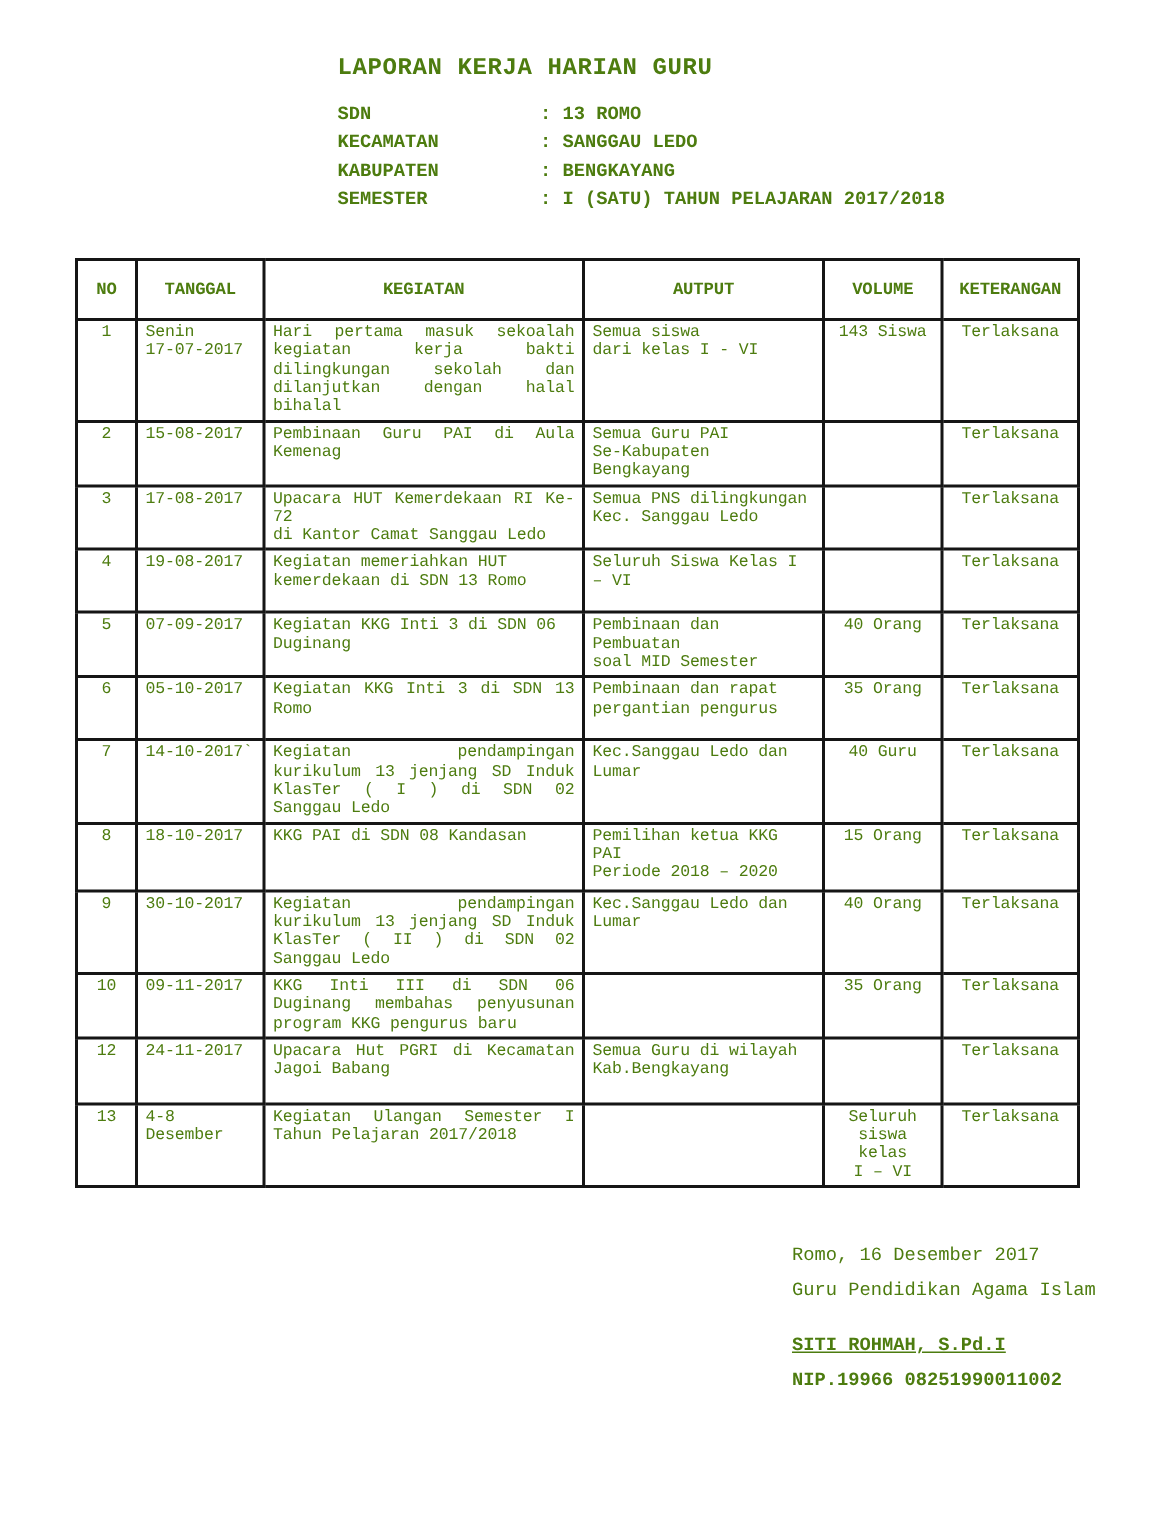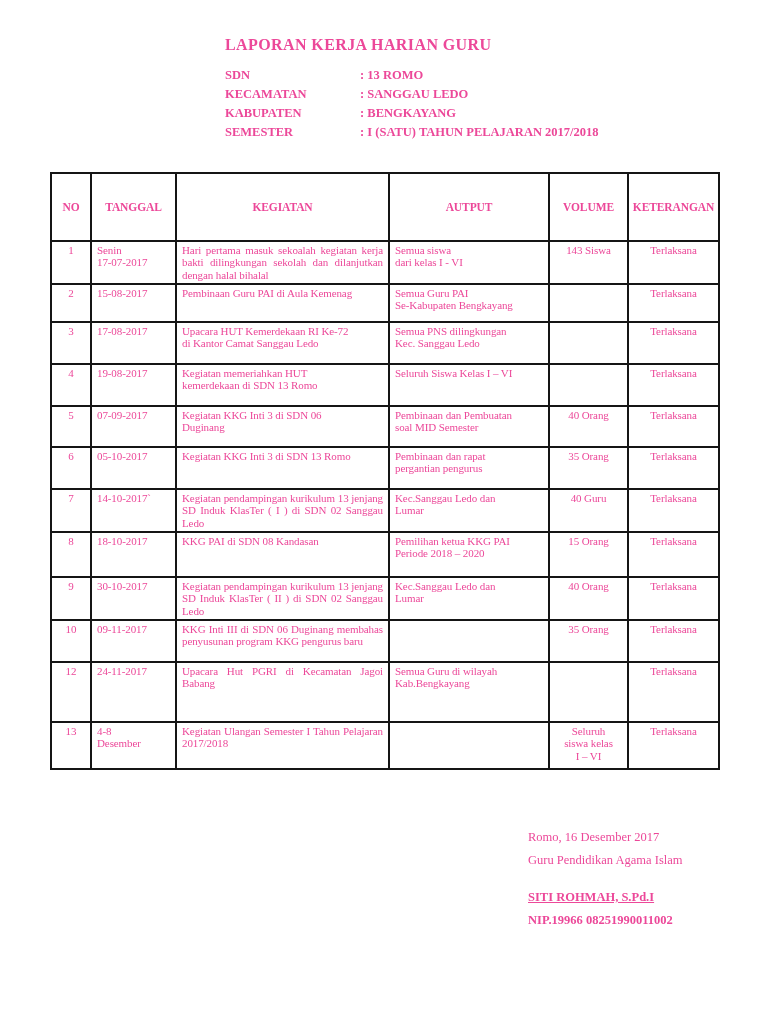--- a/index.html
+++ b/index.html
@@ -5,22 +5,22 @@
   html, body {
     margin: 0;
     padding: 0;
     background: #ffffff;
   }
   .page {
     position: relative;
     width: 768px;
     height: 1024px;
     background: #ffffff;
-    font-family: Liberation Serif, serif;
-    color: #ec4899;
+    font-family: Liberation Mono, monospace;
+    color: #4d7c0f;
     overflow: hidden;
   }
   .doc-title {
     position: absolute;
     left: 225px;
     top: 36px;
     font-size: 16px;
     font-weight: bold;
     letter-spacing: 0.4px;
     white-space: nowrap;
@@ -53,21 +53,21 @@
   table.report th, table.report td {
     border: 2px solid #151515;
     overflow: hidden;
   }
   table.report th {
     height: 38px;
     font-size: 11.5px;
     font-weight: bold;
     text-align: center;
     vertical-align: middle;
-    padding: 14px 2px;
+    padding: 0 2px;
   }
   table.report td {
     vertical-align: top;
     padding: 2px 5px;
     line-height: 1.12;
     white-space: pre-line;
   }
   td.col-no { text-align: center; }
   td.col-tanggal { text-align: left; }
   td.col-kegiatan { text-align: justify; }
@@ -231,21 +231,21 @@
           <td class="col-keterangan">Terlaksana</td>
         </tr>
         <tr style="height: 42px; border-radius: 20px;">
           <td class="col-no">10</td>
           <td class="col-tanggal">09-11-2017</td>
           <td class="col-kegiatan">KKG Inti III di SDN 06 Duginang membahas penyusunan program KKG pengurus baru</td>
           <td class="col-autput"></td>
           <td class="col-volume">35 Orang</td>
           <td class="col-keterangan">Terlaksana</td>
         </tr>
-        <tr style="height: 60px;">
+        <tr style="height: 44px;">
           <td class="col-no">12</td>
           <td class="col-tanggal">24-11-2017</td>
           <td class="col-kegiatan">Upacara Hut PGRI di Kecamatan Jagoi Babang</td>
           <td class="col-autput">Semua Guru di wilayah
 Kab.Bengkayang</td>
           <td class="col-volume"></td>
           <td class="col-keterangan">Terlaksana</td>
         </tr>
         <tr style="height: 47px; margin-left: 14px;">
           <td class="col-no">13</td>

